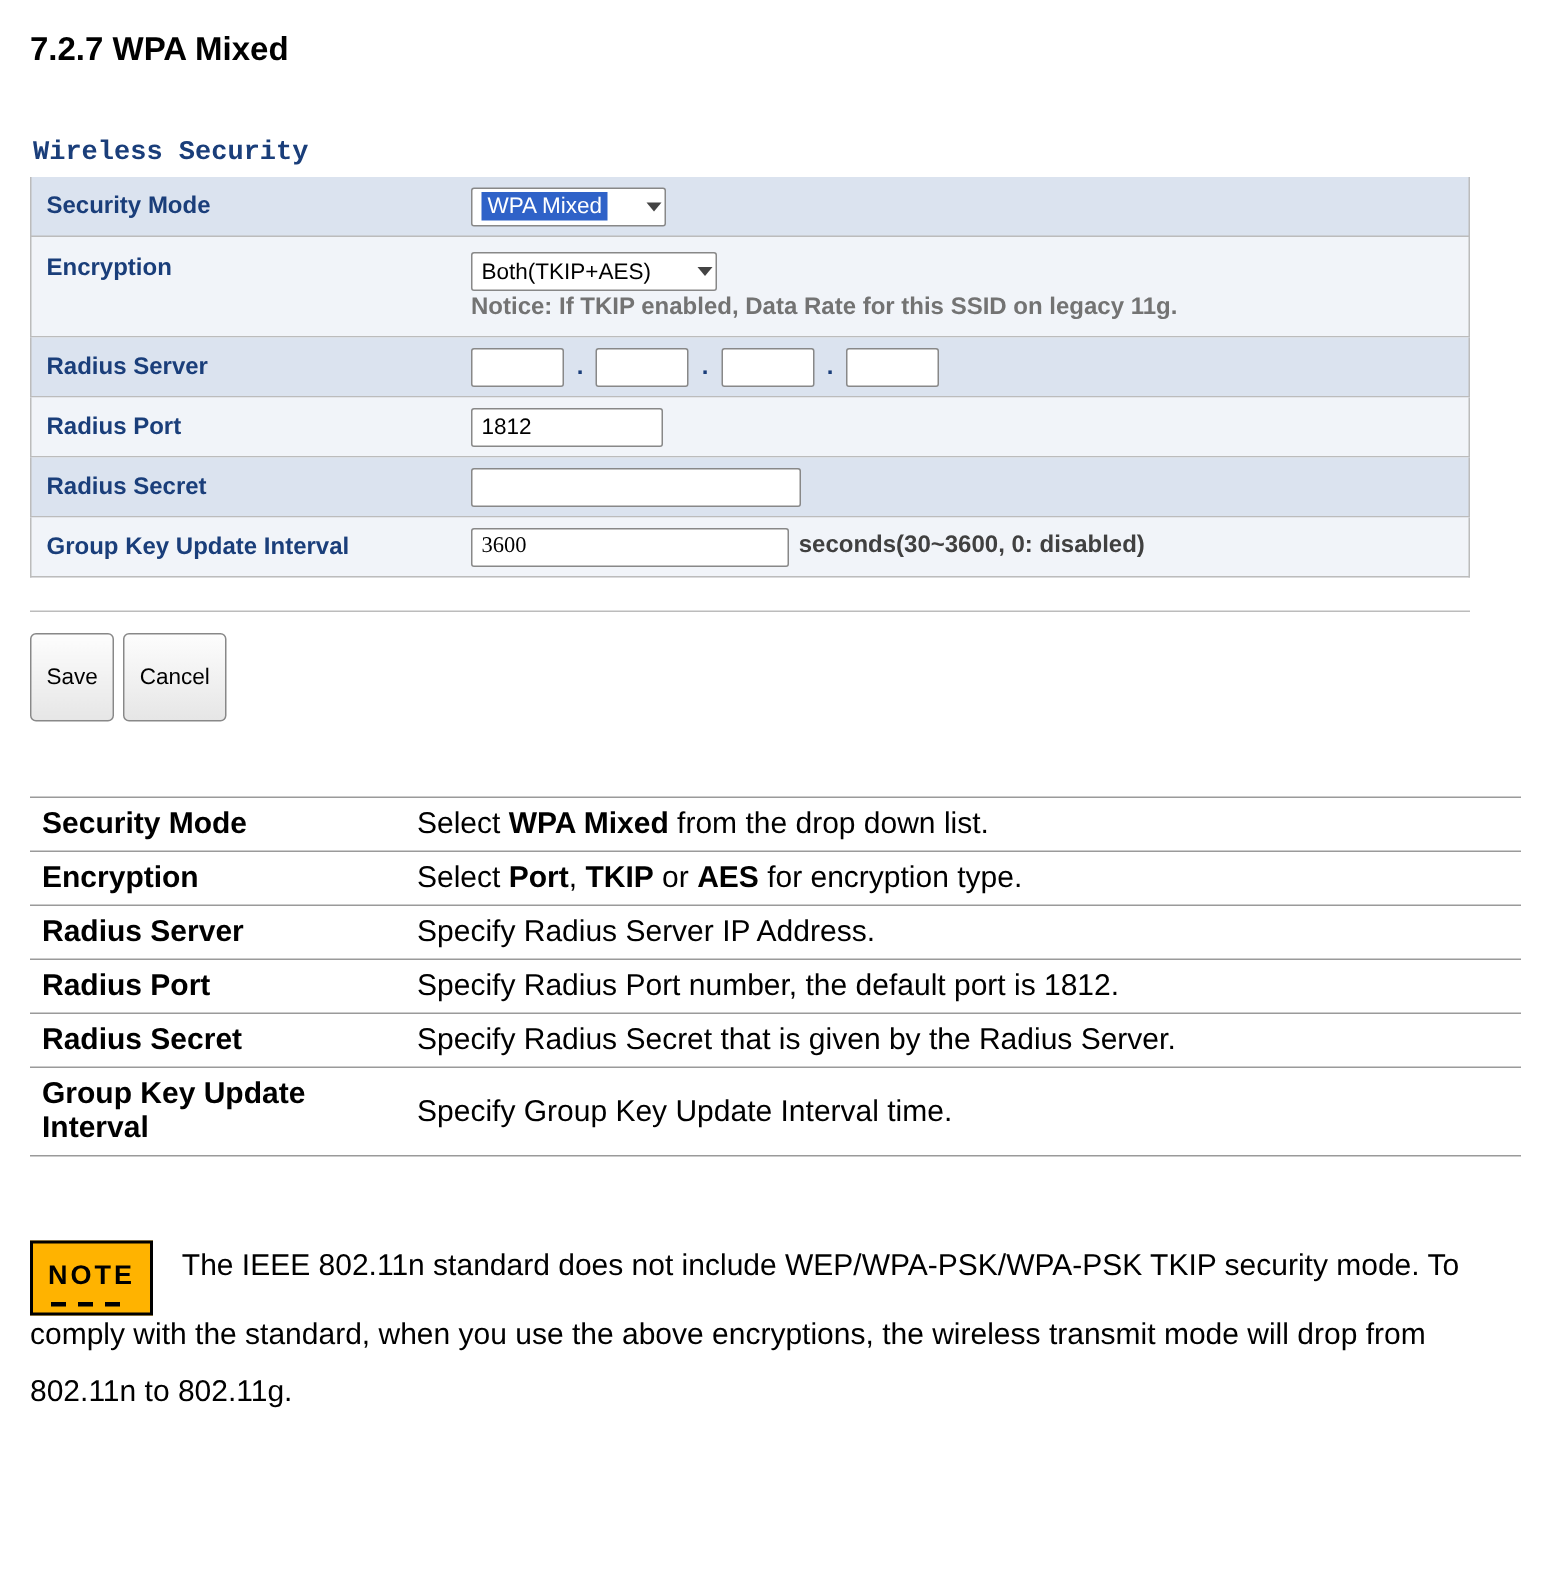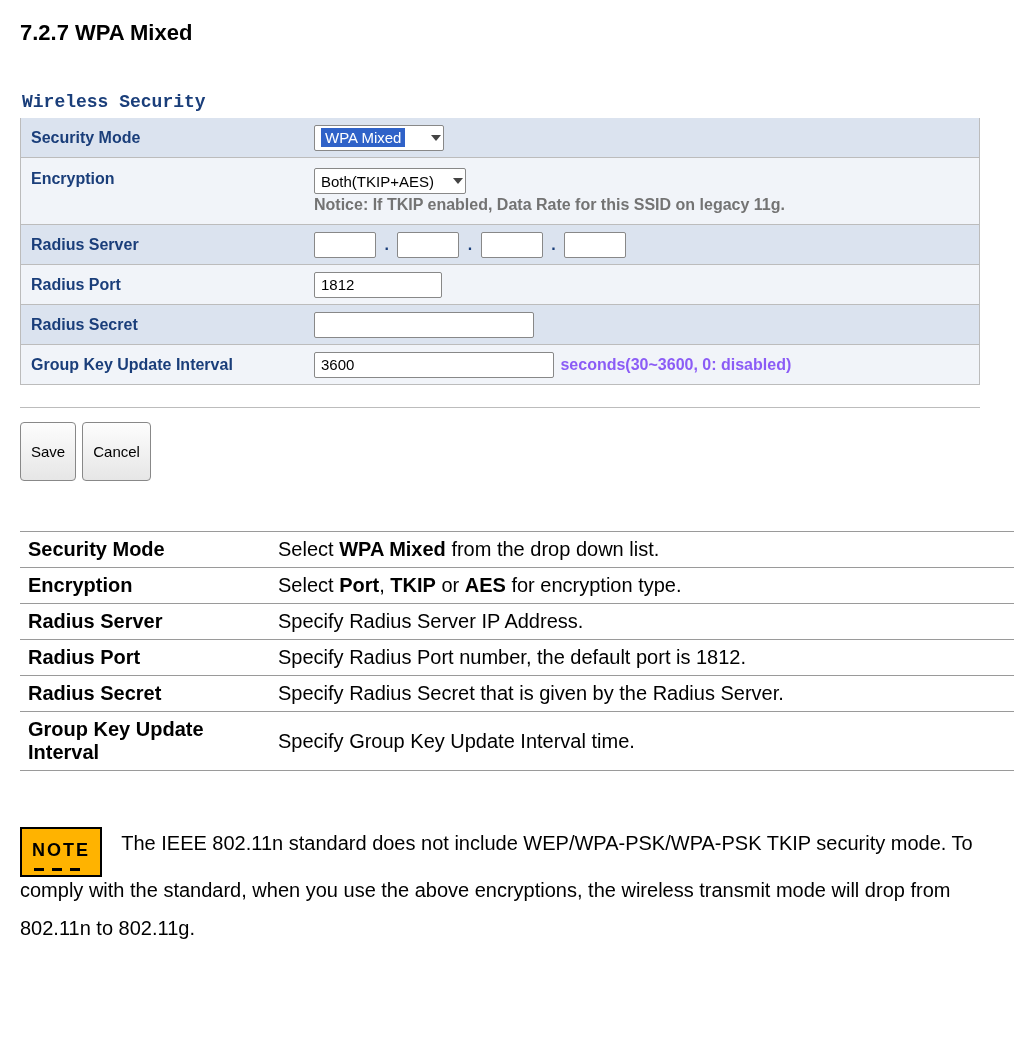--- a/index.html
+++ b/index.html
@@ -87,23 +87,23 @@
     border: 1px solid #888;
     height: 26px;
     font-size: 15px;
     padding: 0 6px;
     border-radius: 2px;
   }
   .ip-group .text-input { width: 62px; }
   .ip-dot { padding: 0 4px; font-weight: bold; color: #1a3e7a;}
   .w-med { width: 128px; }
   .w-wide { width: 220px; }
-  .w-wider { width: 240px; }
+  .w-wider { width: 212px; font-family: Liberation Serif, serif; }
   .suffix-label {
-    color: #8b5cf6;
+    color: #404040;
     font-weight: 700;
     font-size: 16px;
     margin-left: 2px;
   }
   .btn-bar {
     border-top: 1px solid #bcbcbc;
     margin-top: 22px;
     padding-top: 14px;
     display: flex;
     gap: 6px;
@@ -171,21 +171,21 @@
       <span class="select-box selected-blue" style="width:130px">
         <span class="sel-text">WPA Mixed</span>
         <span class="sel-caret"></span>
       </span>
     </div>
   </div>
 
   <div class="form-row row-even" style="align-items:flex-start; padding-top:4px; padding-bottom:4px;">
     <div class="form-label">Encryption</div>
     <div class="form-value">
-      <span class="select-box" style="width:152px; color:#000;">
+      <span class="select-box" style="width:164px; color:#000;">
         <span>Both(TKIP+AES)</span>
         <span class="sel-caret"></span>
       </span>
       <div class="notice-red">Notice: If TKIP enabled, Data Rate for this SSID on legacy 11g.</div>
     </div>
   </div>
 
   <div class="form-row row-odd">
     <div class="form-label">Radius Server</div>
     <div class="form-value ip-group">

